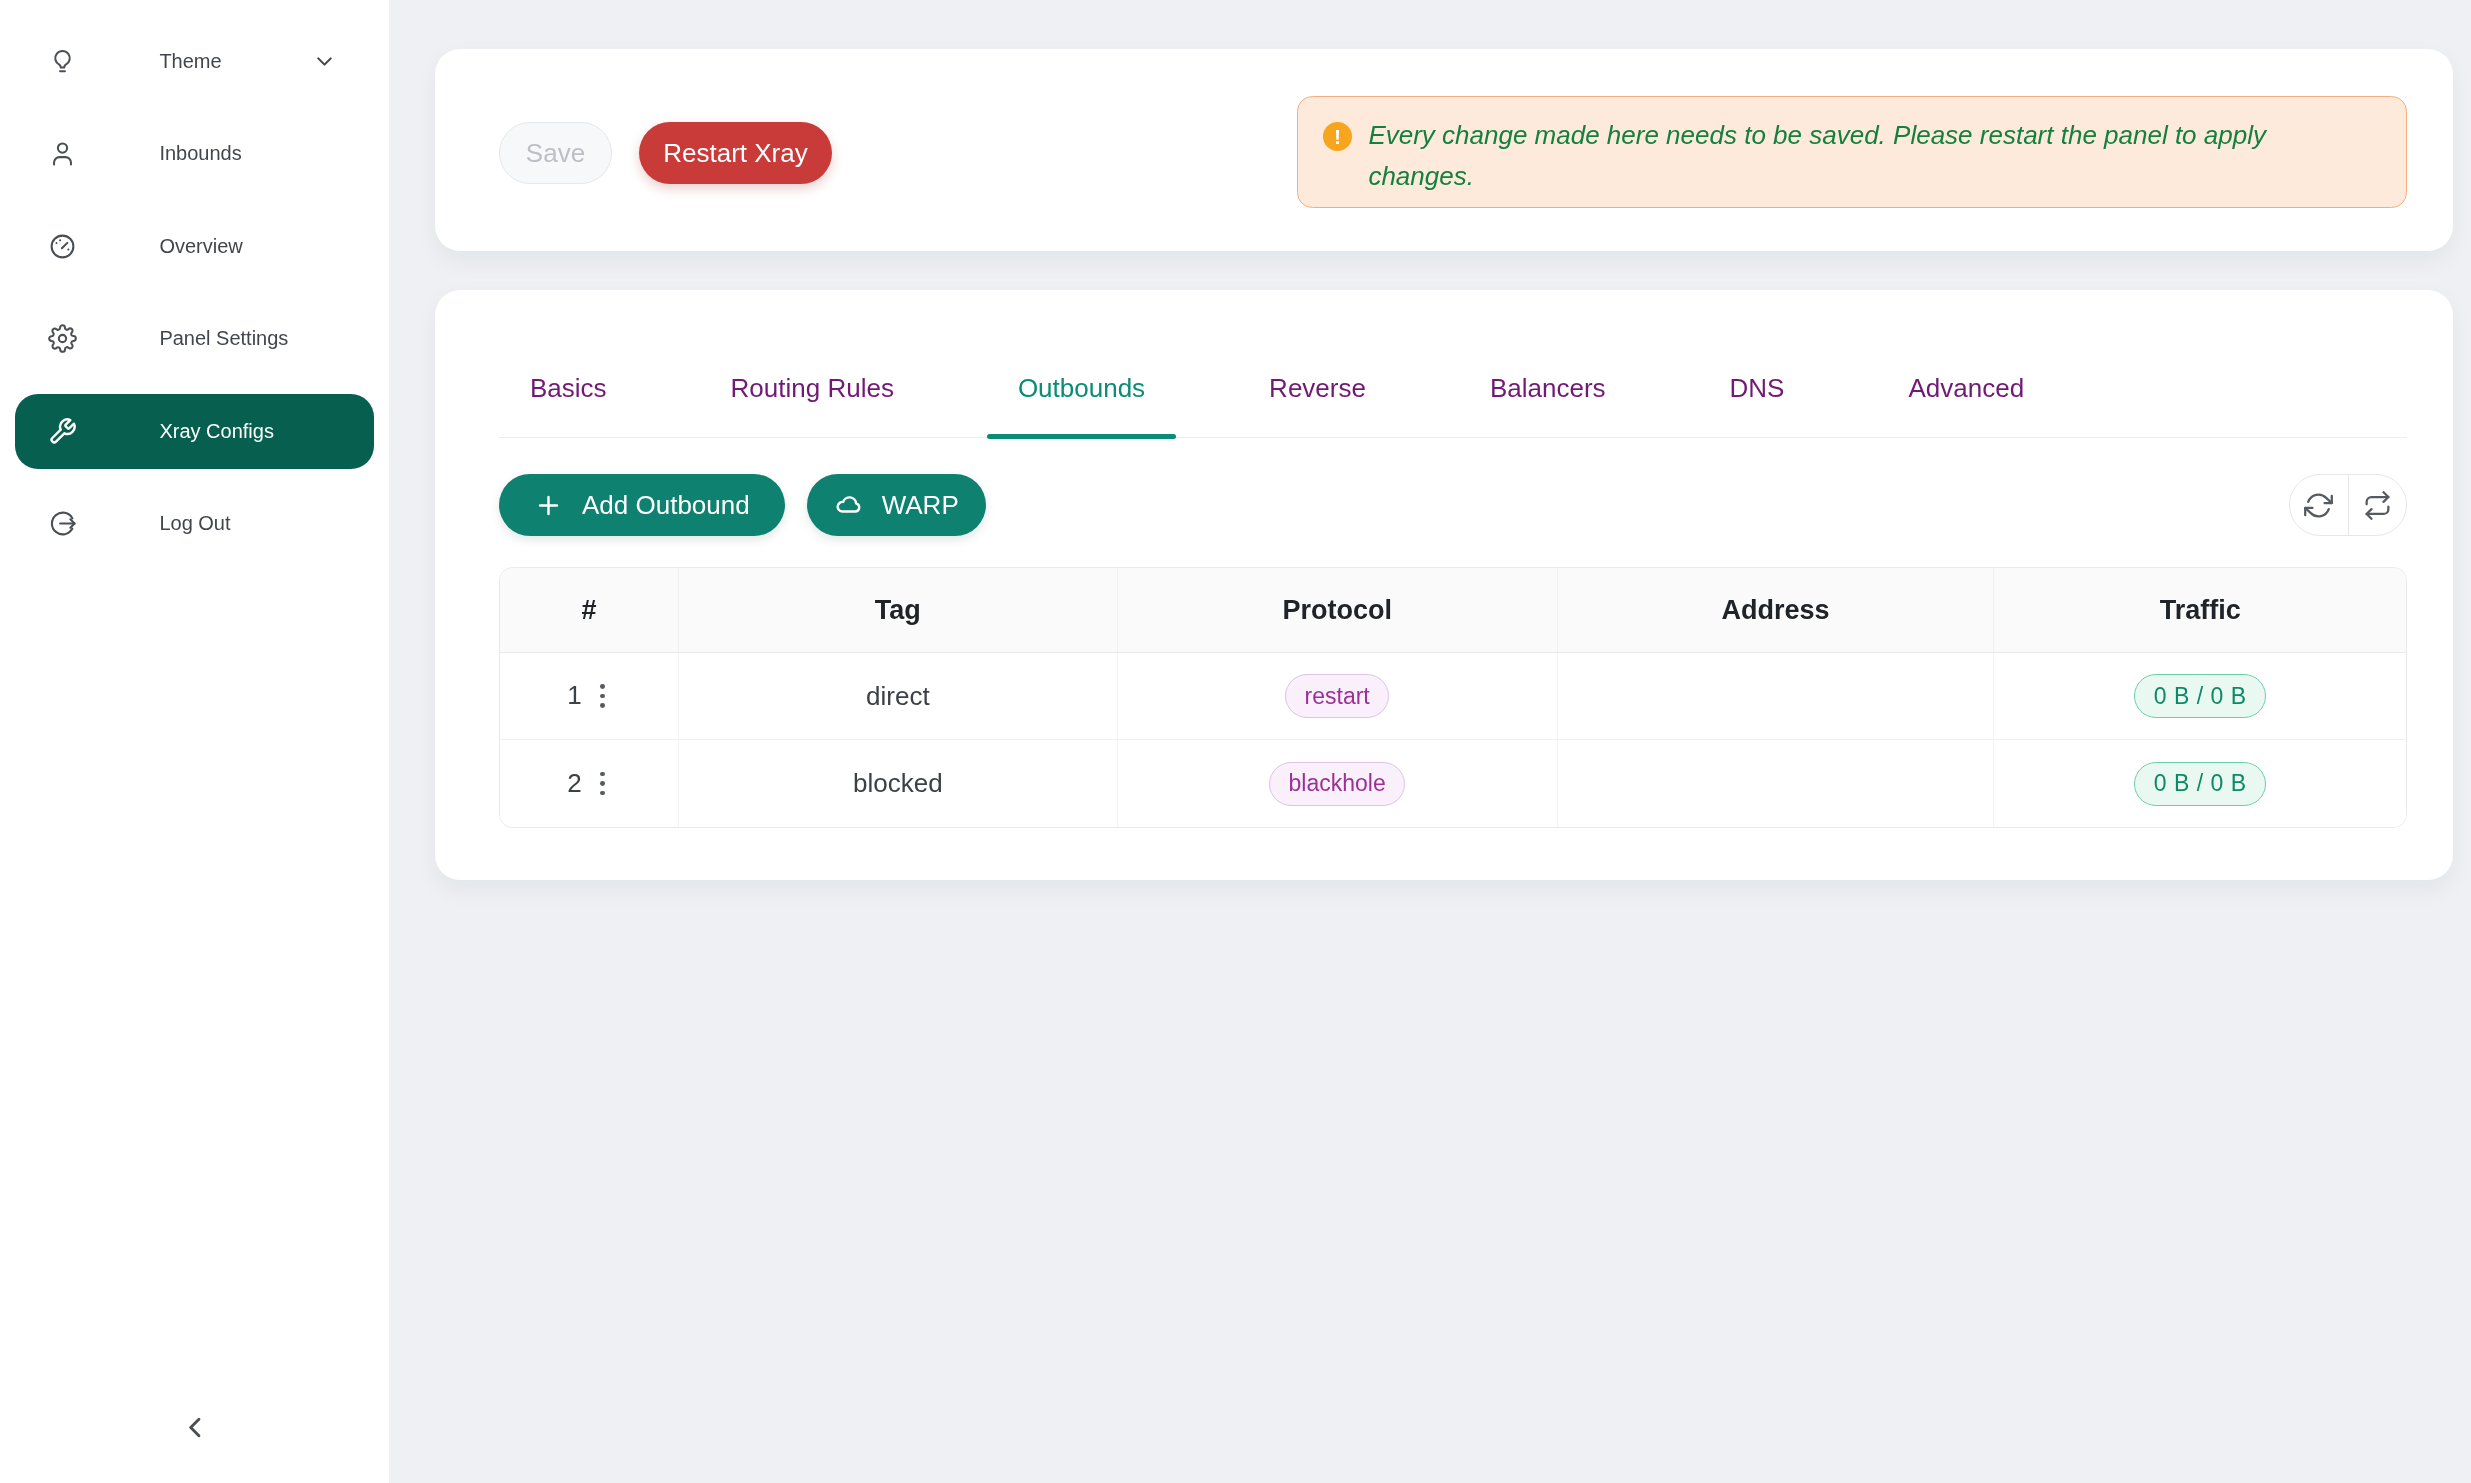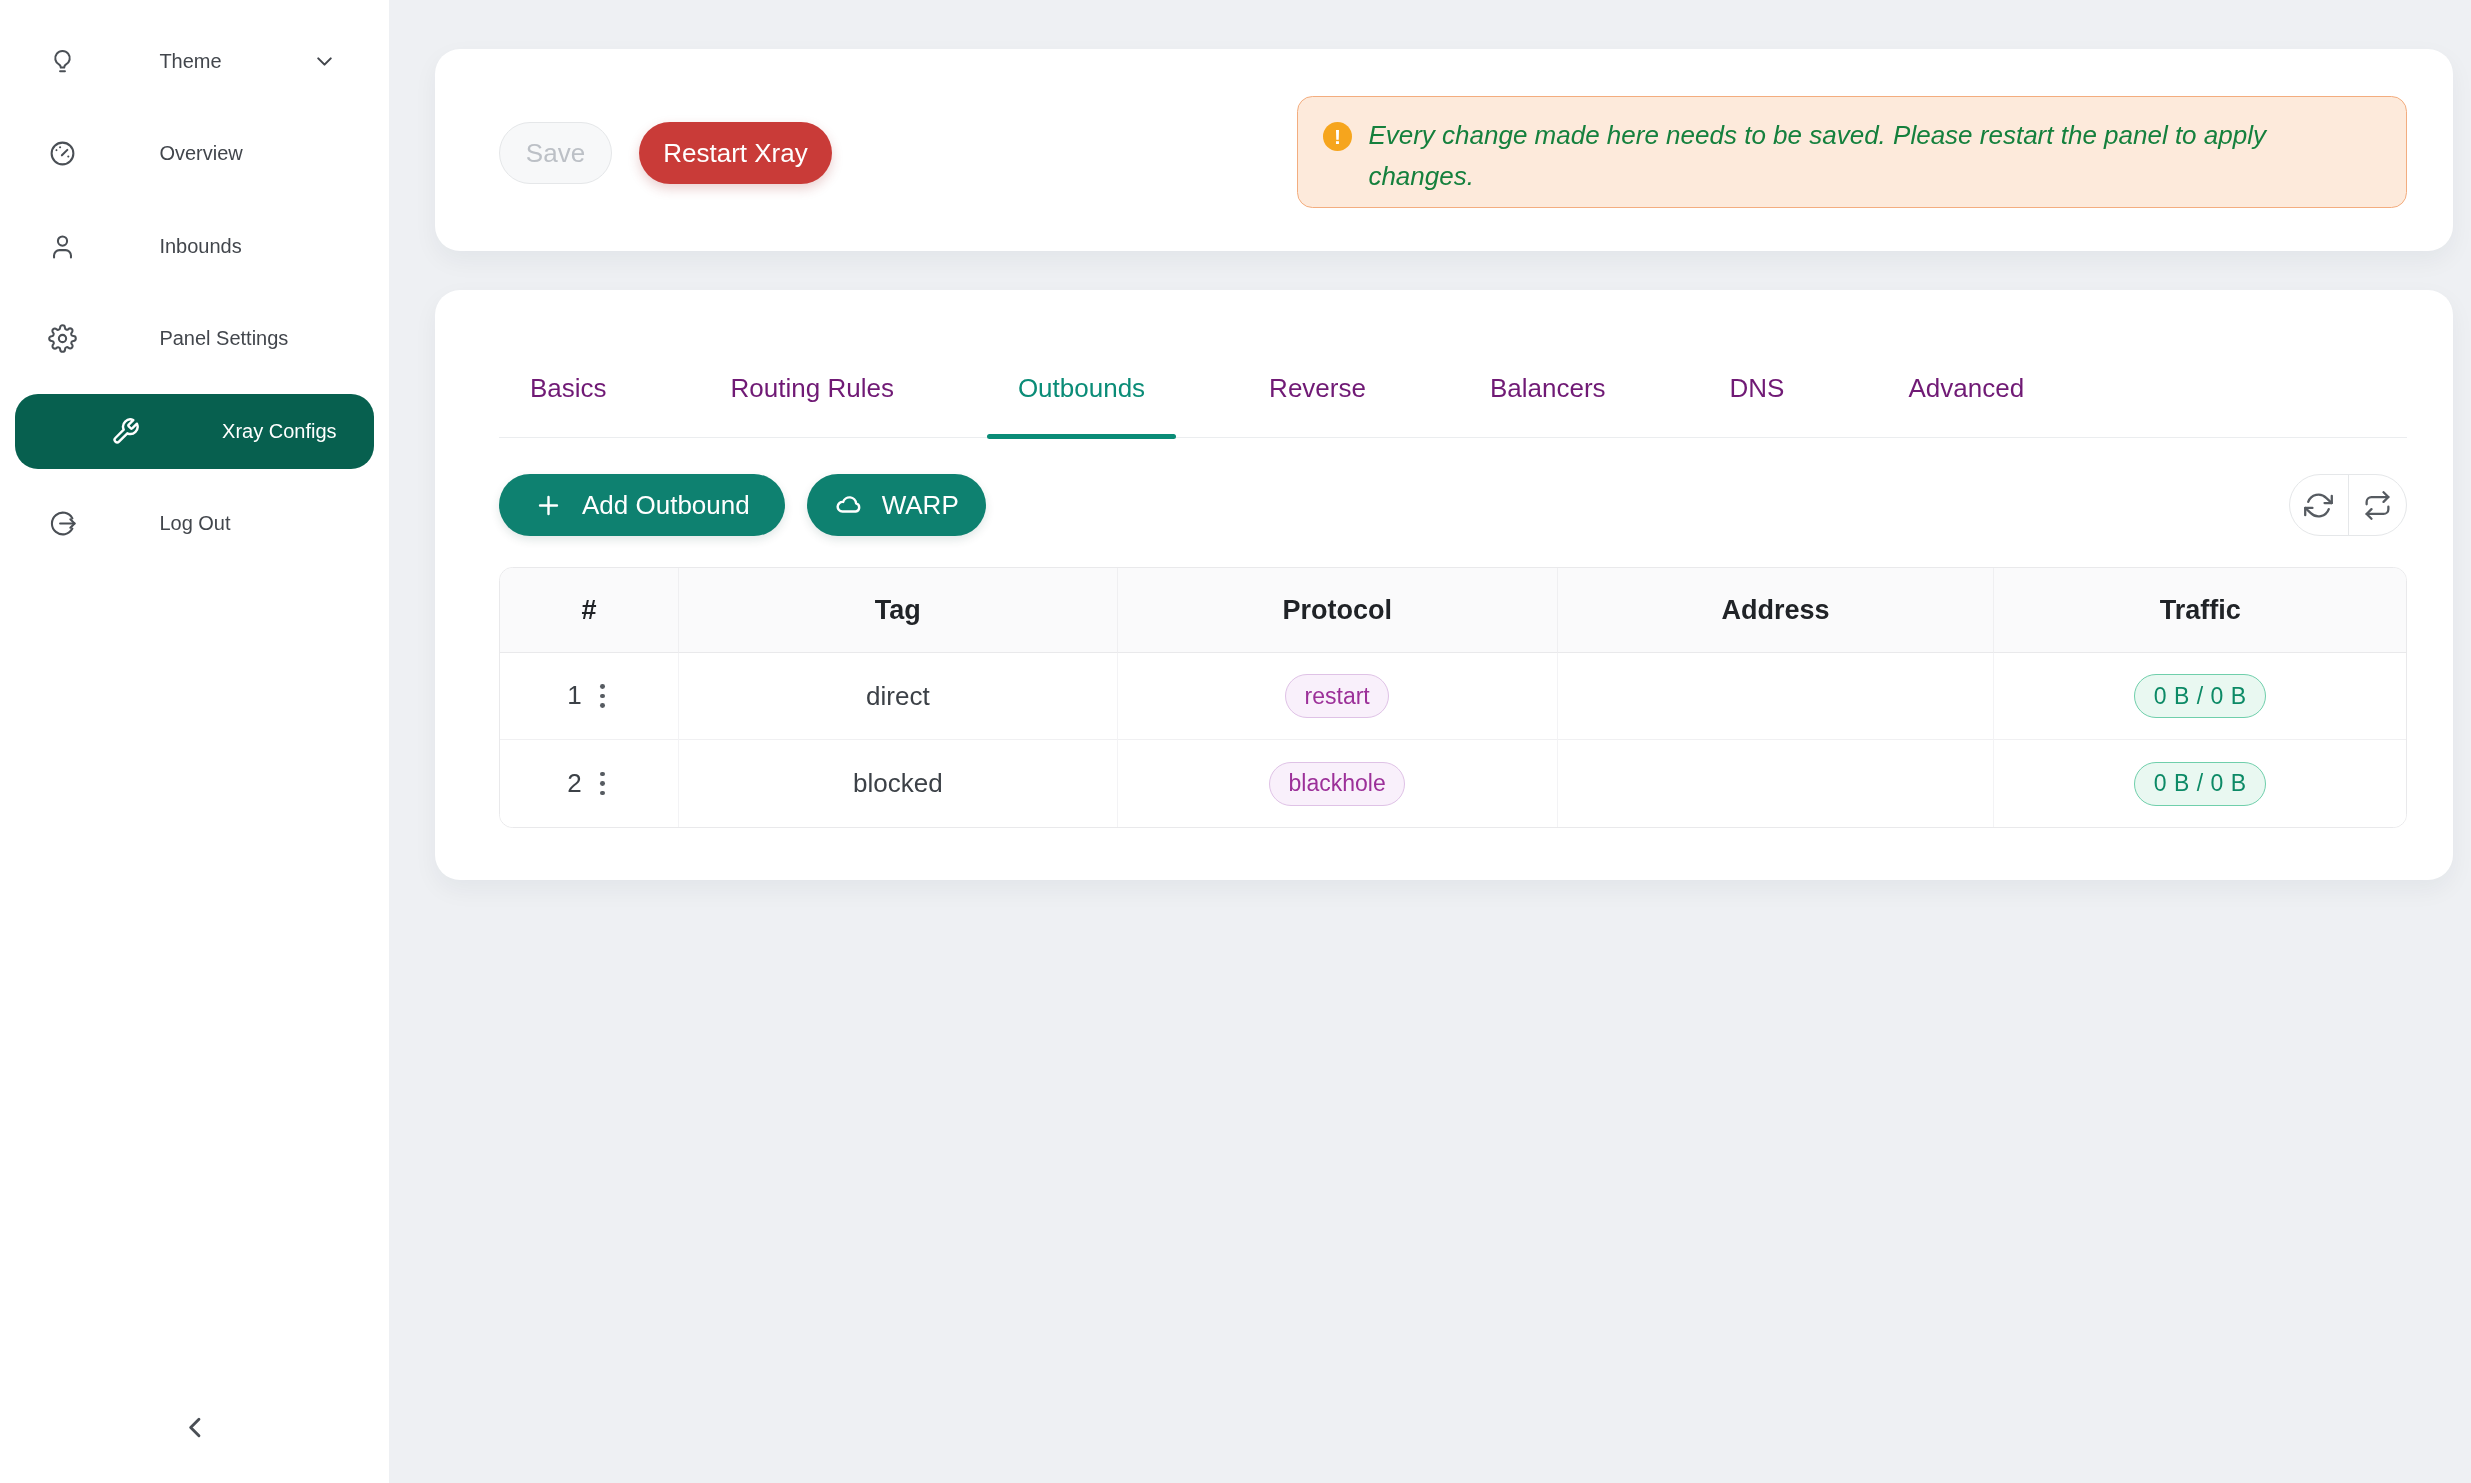--- a/index.html
+++ b/index.html
@@ -7,21 +7,21 @@
   body { font-family:"Liberation Sans","DejaVu Sans",sans-serif; background:#eef0f3; color:#3c4147; }
 
   #app { position:relative; width:2472px; height:1483px; }
 
   
   .sidebar { position:absolute; left:0; top:0; bottom:0; width:389px; background:#ffffff; }
   .nav { padding-top:24px; }
   .nav-item { display:flex; align-items:center; height:75px; margin:0 15.4px 17.4px 15.4px;
               padding:0 37px 0 33px; border-radius:23px; color:#42464c; font-size:20px; cursor:pointer;gap:48px; }
   .nav-item .nav-icon { width:29px; height:29px; margin-right:34px; flex:0 0 29px; color:#4a4f55; }
-  .nav-item.active { background:#07604f; color:#ffffff;justify-content:flex-end; }
+  .nav-item.active { background:#07604f; color:#ffffff; }
   .nav-item.active .nav-icon { color:#ffffff; }
   .nav-item .chev { width:25px; height:25px; margin-left:auto; color:#42464c; }
   .collapse-btn { position:absolute; left:166px; bottom:31px; width:58px; height:46px;
                   background:none; border:none; color:#4a4f55; cursor:pointer; }
   .collapse-btn svg { width:33px; height:33px; }
 
   
   .main { position:absolute; left:389px; top:0; right:0; bottom:0; }
   .card { position:absolute; left:46px; width:2018px; background:#ffffff; border-radius:25px;
           box-shadow:0 9.7px 25px rgba(25,35,55,0.05); }
@@ -105,38 +105,38 @@
         <span class="chev">
           <svg viewBox="0 0 24 24" fill="none" stroke="currentColor" stroke-width="2" stroke-linecap="round" stroke-linejoin="round">
             <polyline points="6 9 12 15 18 9"></polyline>
           </svg>
         </span>
       </div>
 
       <div class="nav-item">
         <span class="nav-icon">
           <svg viewBox="0 0 24 24" fill="none" stroke="currentColor" stroke-width="1.7" stroke-linecap="round" stroke-linejoin="round">
+            <path d="M19 21v-1.5a4.5 4.5 0 0 0-4.5-4.5h-5A4.5 4.5 0 0 0 5 19.5V21"></path>
+            <circle cx="12" cy="7.5" r="3.8"></circle>
+          </svg>
+        </span>
+        <span>Inbounds</span>
+      </div>
+
+      <div class="nav-item">
+        <span class="nav-icon">
+          <svg viewBox="0 0 24 24" fill="none" stroke="currentColor" stroke-width="1.7" stroke-linecap="round" stroke-linejoin="round">
             <circle cx="12" cy="12" r="9"></circle>
             <path d="M11.5 13.5 16 9"></path>
             <path d="M7 9.2l.01.01"></path>
               <path d="M10 6.8l.01.01"></path>
               <path d="M16.8 14.5l.01.01"></path>
           </svg>
         </span>
         <span>Overview</span>
-      </div>
-
-      <div class="nav-item">
-        <span class="nav-icon">
-          <svg viewBox="0 0 24 24" fill="none" stroke="currentColor" stroke-width="1.7" stroke-linecap="round" stroke-linejoin="round">
-            <path d="M19 21v-1.5a4.5 4.5 0 0 0-4.5-4.5h-5A4.5 4.5 0 0 0 5 19.5V21"></path>
-            <circle cx="12" cy="7.5" r="3.8"></circle>
-          </svg>
-        </span>
-        <span>Inbounds</span>
       </div>
 
       <div class="nav-item">
         <span class="nav-icon">
           <svg viewBox="0 0 24 24" fill="none" stroke="currentColor" stroke-width="1.7" stroke-linecap="round" stroke-linejoin="round">
             <circle cx="12" cy="12" r="3"></circle>
             <path d="M19.4 15a1.65 1.65 0 0 0 .33 1.82l.06.06a2 2 0 0 1 0 2.83 2 2 0 0 1-2.83 0l-.06-.06a1.65 1.65 0 0 0-1.82-.33 1.65 1.65 0 0 0-1 1.51V21a2 2 0 0 1-2 2 2 2 0 0 1-2-2v-.09A1.65 1.65 0 0 0 9 19.4a1.65 1.65 0 0 0-1.82.33l-.06.06a2 2 0 0 1-2.83 0 2 2 0 0 1 0-2.83l.06-.06a1.65 1.65 0 0 0 .33-1.82 1.65 1.65 0 0 0-1.51-1H3a2 2 0 0 1-2-2 2 2 0 0 1 2-2h.09A1.65 1.65 0 0 0 4.6 9a1.65 1.65 0 0 0-.33-1.82l-.06-.06a2 2 0 0 1 0-2.83 2 2 0 0 1 2.83 0l.06.06a1.65 1.65 0 0 0 1.82.33H9a1.65 1.65 0 0 0 1-1.51V3a2 2 0 0 1 2-2 2 2 0 0 1 2 2v.09a1.65 1.65 0 0 0 1 1.51 1.65 1.65 0 0 0 1.82-.33l.06-.06a2 2 0 0 1 2.83 0 2 2 0 0 1 0 2.83l-.06.06a1.65 1.65 0 0 0-.33 1.82V9a1.65 1.65 0 0 0 1.51 1H21a2 2 0 0 1 2 2 2 2 0 0 1-2 2h-.09a1.65 1.65 0 0 0-1.51 1z"></path>
           </svg>
         </span>
         <span>Panel Settings</span>

